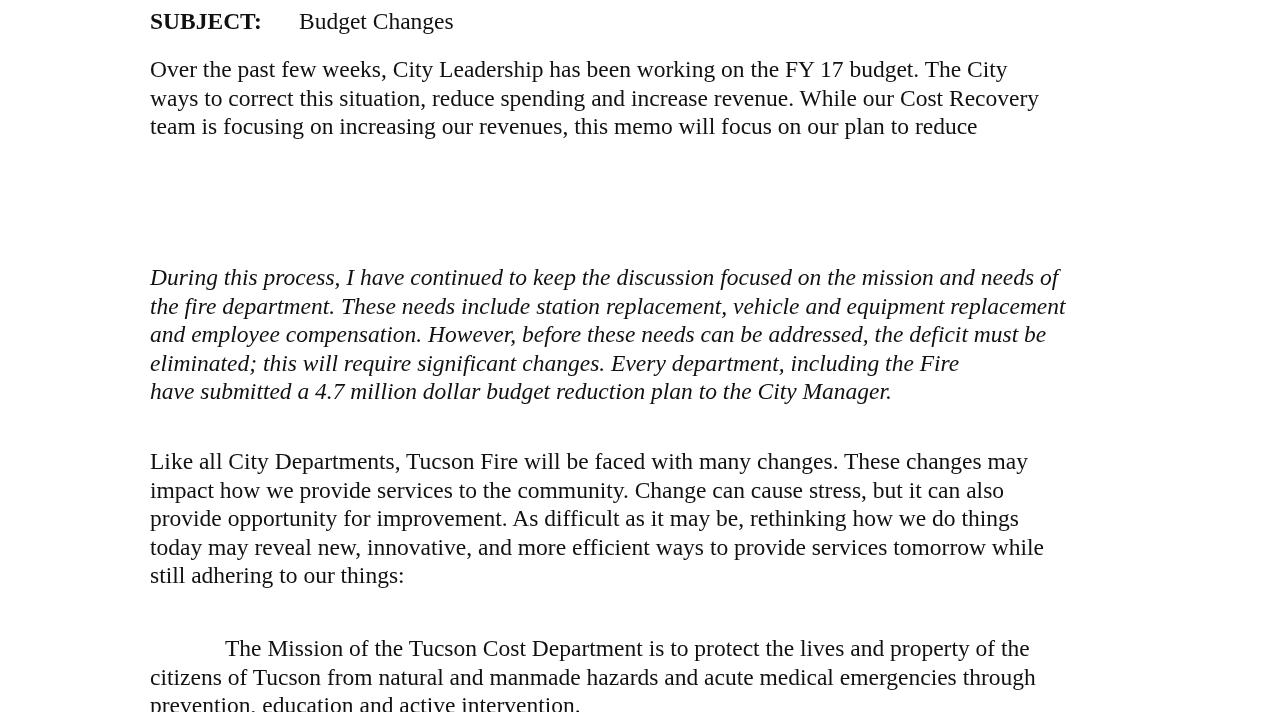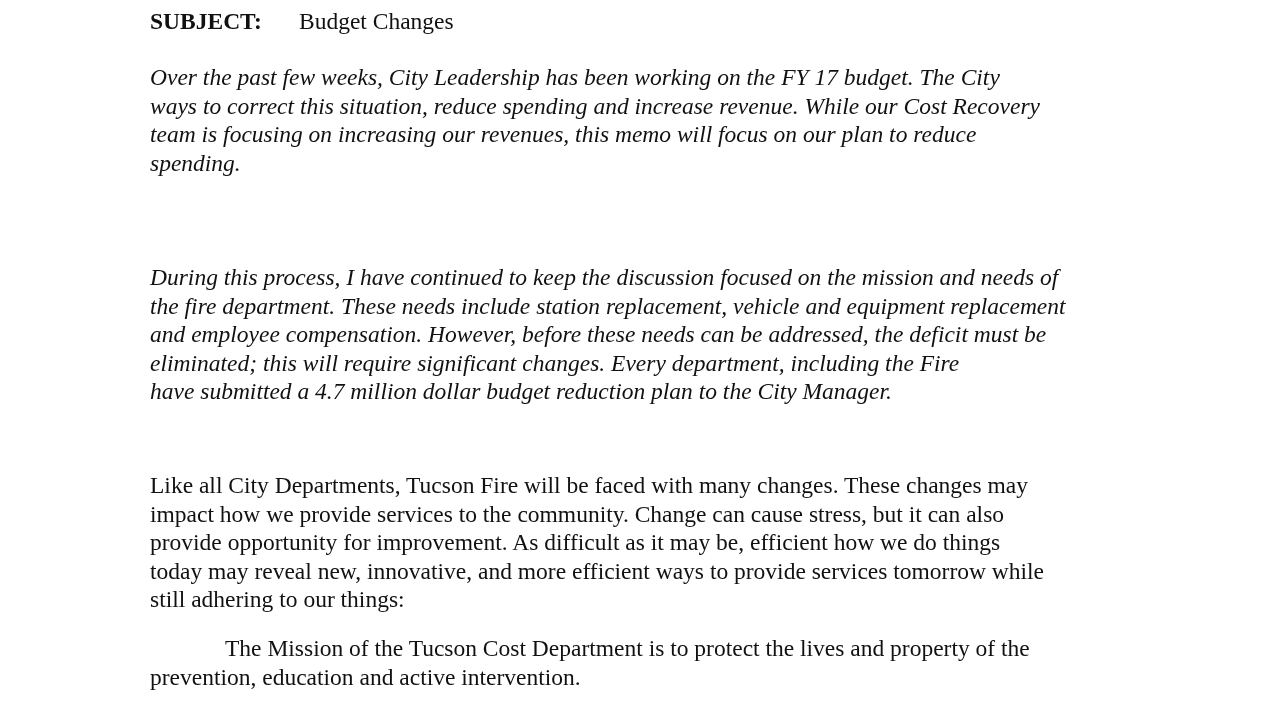--- a/index.html
+++ b/index.html
@@ -43,55 +43,55 @@
       line-height: 28.6px;
       white-space: nowrap;
     }
     .line {
       display: block;
       height: 28.6px;
     }
     .indent {
       padding-left: 75px;
     }
-    #p1 { top: 63px; font-style: italic; }
+    #p1 { top: 55px; }
     #p2 { top: 263px; font-style: italic; }
-    #p3 { top: 471px; }
+    #p3 { top: 447px; }
     #p4 { top: 634px; }
   </style>
 </head>
 <body>
 
 <div class="page">
 
   <div class="subject">
     <span class="subject-label">SUBJECT:</span><span>Budget Changes</span>
   </div>
 
   <div class="para" id="p1">
     <span class="line">Over the past few weeks, City Leadership has been working on the FY 17 budget. The City</span>
     <span class="line">ways to correct this situation, reduce spending and increase revenue.  While our Cost Recovery</span>
     <span class="line">team is focusing on increasing our revenues, this memo will focus on our plan to reduce</span>
-    <span class="line">spending.</span>
   </div>
 
   <div class="para" id="p2">
     <span class="line">During this process, I have continued to keep the discussion focused on the mission and needs of</span>
     <span class="line">the fire department. These needs include station replacement, vehicle and equipment replacement</span>
     <span class="line">and employee compensation. However, before these needs can be addressed, the deficit must be</span>
     <span class="line">eliminated; this will require significant changes. Every department, including the Fire</span>
     <span class="line">have submitted a 4.7 million dollar budget reduction plan to the City Manager.</span>
   </div>
 
   <div class="para" id="p3">
     <span class="line">Like all City Departments, Tucson Fire will be faced with many changes. These changes may</span>
     <span class="line">impact how we provide services to the community.  Change can cause stress, but it can also</span>
-    <span class="line">provide opportunity for improvement.  As difficult as it may be, efficient how we do things</span>
+    <span class="line">provide opportunity for improvement.  As difficult as it may be, rethinking how we do things</span>
     <span class="line">today may reveal new, innovative, and more efficient ways to provide services tomorrow while</span>
     <span class="line">still adhering to our things:</span>
   </div>
 
   <div class="para" id="p4">
     <span class="line indent">The Mission of the Tucson Cost Department is to protect the lives and property of the</span>
+    <span class="line">citizens of Tucson from natural and manmade hazards and acute medical emergencies through</span>
     <span class="line">prevention, education and active intervention.</span>
   </div>
 
 </div>
 
 </body></html>

